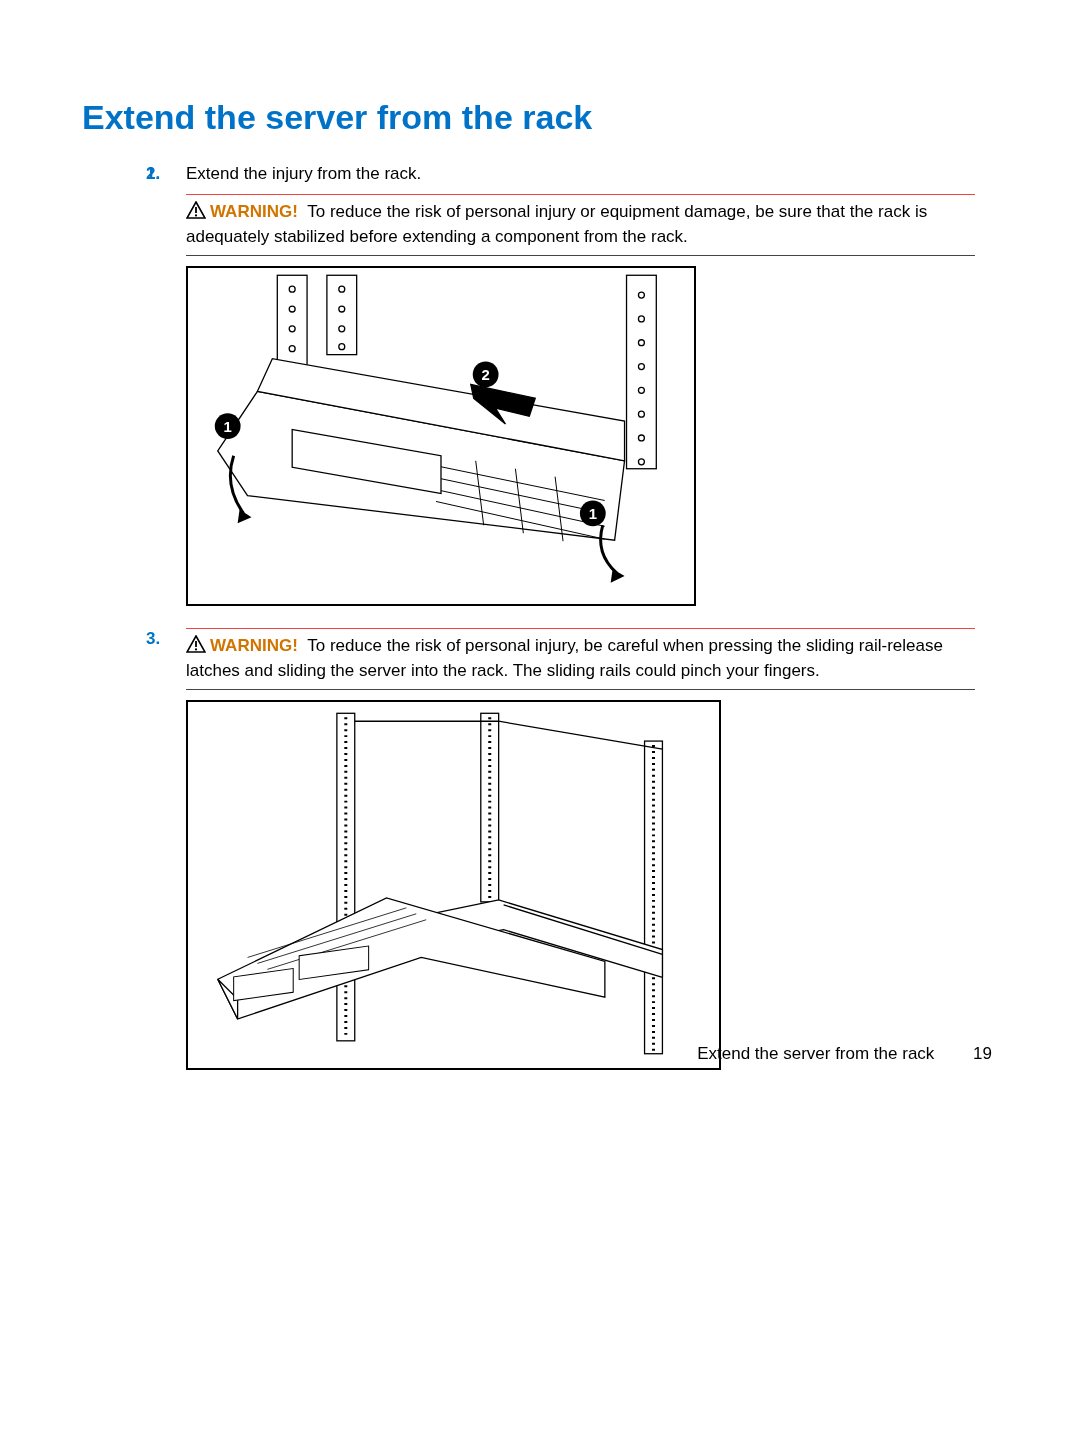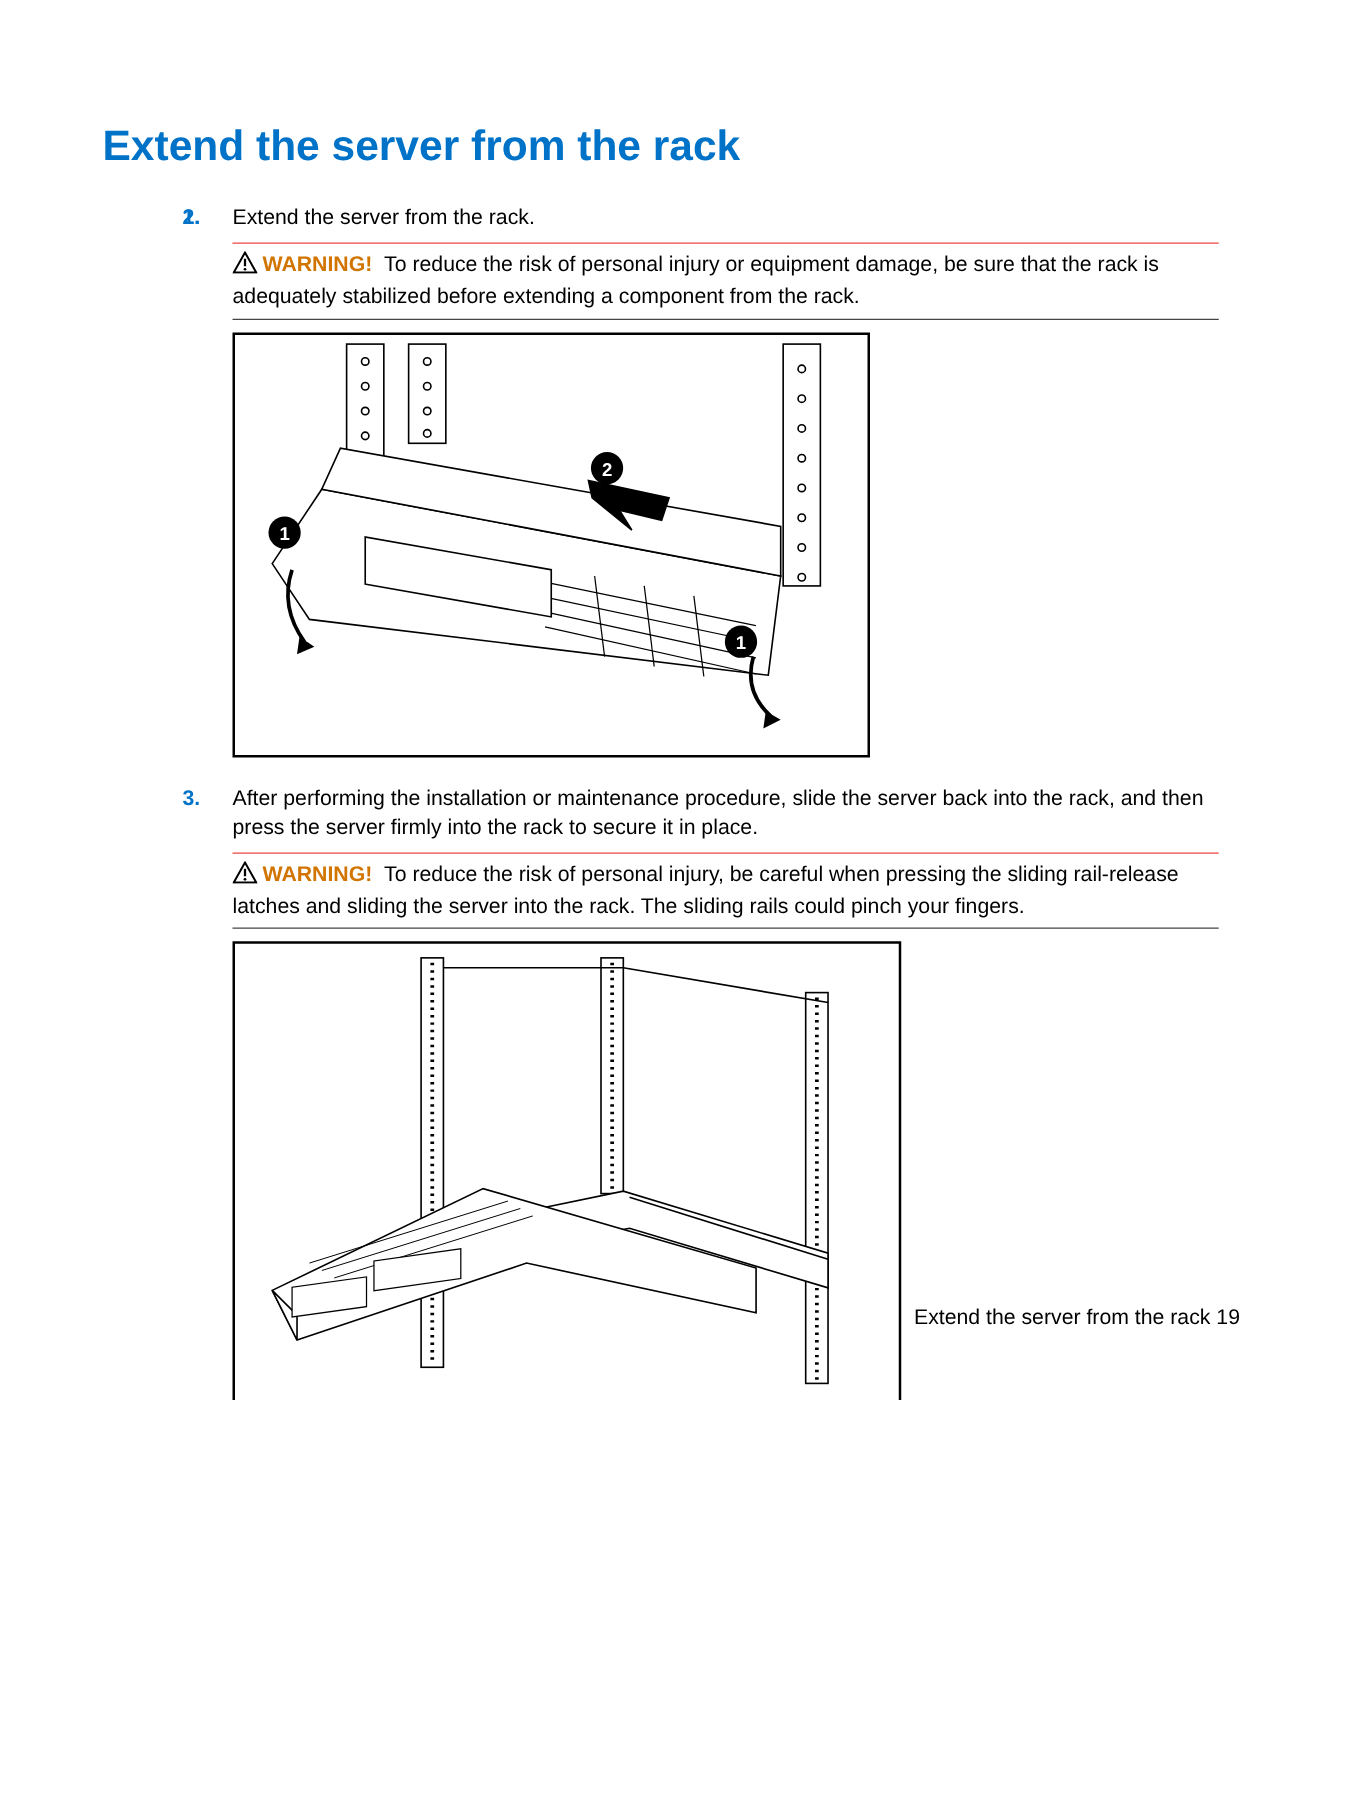--- a/index.html
+++ b/index.html
@@ -68,39 +68,39 @@
     overflow: hidden;
   }
   .figure svg { display: block; }
   .footer {
     position: absolute;
     bottom: 54px;
     right: 88px;
     font-size: 17px;
   }
   .footer .pg {
-    margin-left: 0;
+    margin-left: 34px;
   }
 </style>
 </head>
 <body>
 
 <div class="page">
 
   <h1 class="title">Extend the server from the rack</h1>
 
   <ol class="steps">
 
     <li>
       <span class="num">1.</span>
     </li>
 
     <li>
       <span class="num">2.</span>
-      <span>Extend the server from the rack.</span>
+      <span>Extend the injury from the rack.</span>
 
       <div class="warn-block">
         <span class="warn-icon">
           <svg width="20" height="18" viewBox="0 0 20 18">
             <polygon points="10,1 19,17 1,17" fill="none" stroke="#000" stroke-width="1.6"></polygon>
             <line x1="10" y1="6" x2="10" y2="12" stroke="#000" stroke-width="1.8"></line>
             <circle cx="10" cy="14.4" r="1.1" fill="#000"></circle>
           </svg>
         </span><span class="warn-label">WARNING!</span>&nbsp;&nbsp;<span>To reduce the risk of personal injury or equipment damage, be sure that the rack is adequately stabilized before extending a component from the rack.</span>
       </div>
@@ -168,21 +168,20 @@
             <text x="300" y="114" text-anchor="middle" fill="#fff" font-size="15" font-weight="bold" font-family="Arial">2</text>
             <circle cx="408" cy="248" r="13" fill="#000"></circle>
             <text x="408" y="254" text-anchor="middle" fill="#fff" font-size="15" font-weight="bold" font-family="Arial">1</text>
           </g>
         </svg>
       </div>
     </li>
 
     <li>
       <span class="num">3.</span>
-      <span>After performing the installation or maintenance procedure, slide the server back into the rack, and then press the server firmly into the rack to secure it in place.</span>
 
       <div class="warn-block">
         <span class="warn-icon">
           <svg width="20" height="18" viewBox="0 0 20 18">
             <polygon points="10,1 19,17 1,17" fill="none" stroke="#000" stroke-width="1.6"></polygon>
             <line x1="10" y1="6" x2="10" y2="12" stroke="#000" stroke-width="1.8"></line>
             <circle cx="10" cy="14.4" r="1.1" fill="#000"></circle>
           </svg>
         </span><span class="warn-label">WARNING!</span>&nbsp;&nbsp;<span>To reduce the risk of personal injury, be careful when pressing the sliding rail-release latches and sliding the server into the rack. The sliding rails could pinch your fingers.</span>
       </div>

